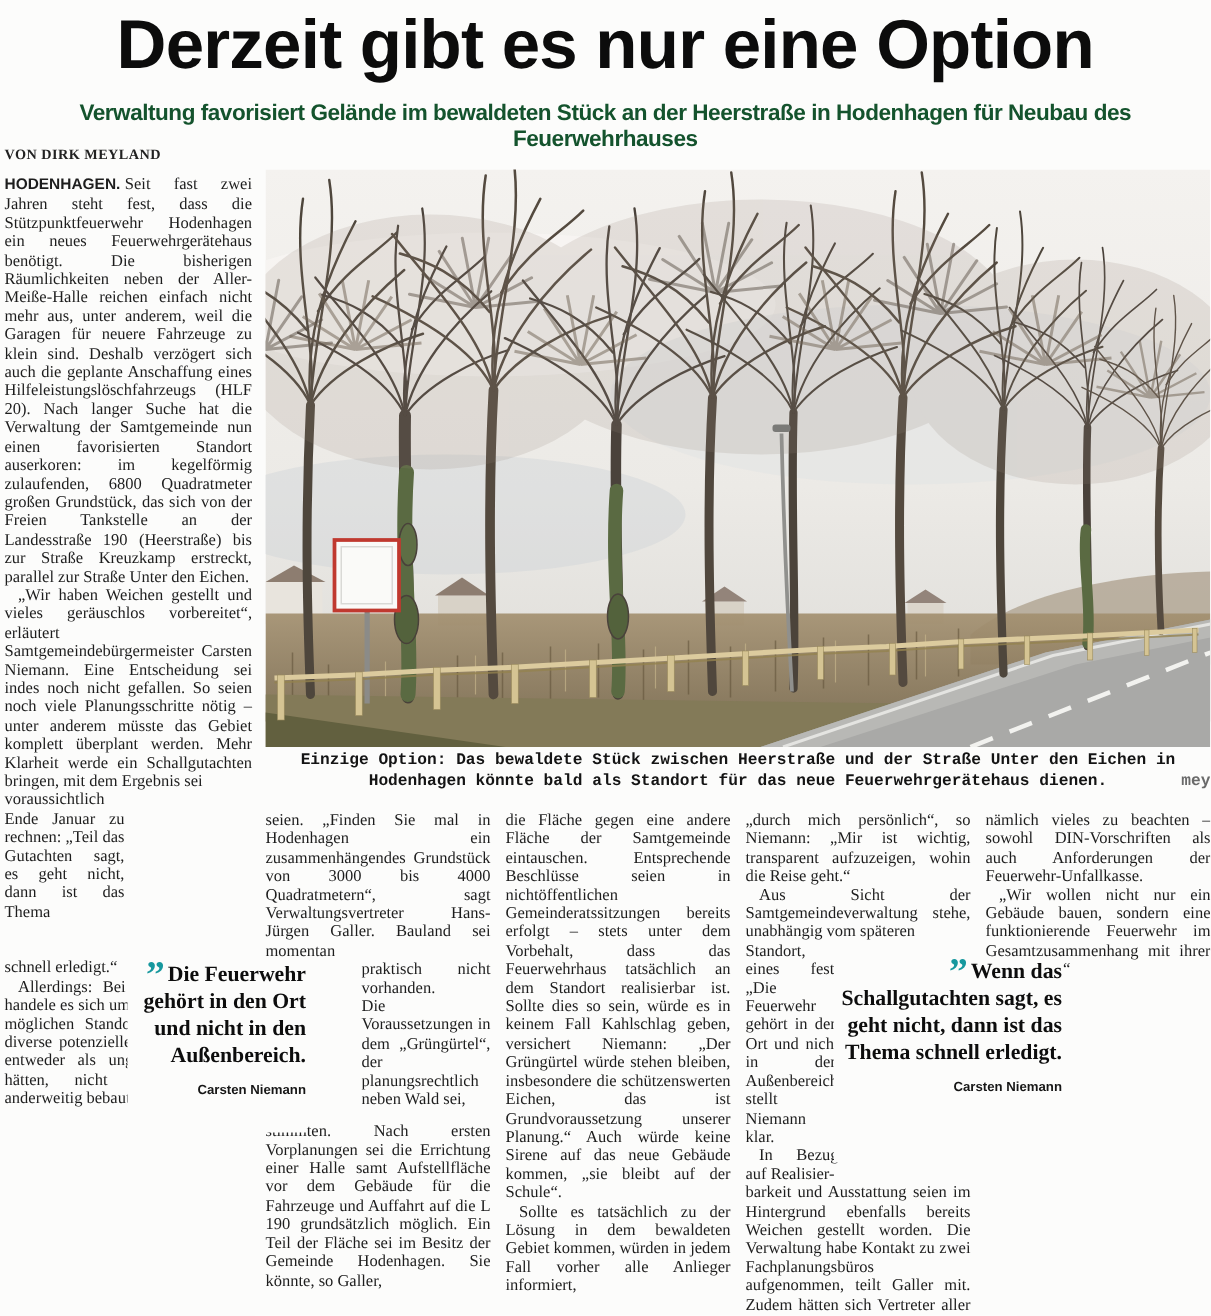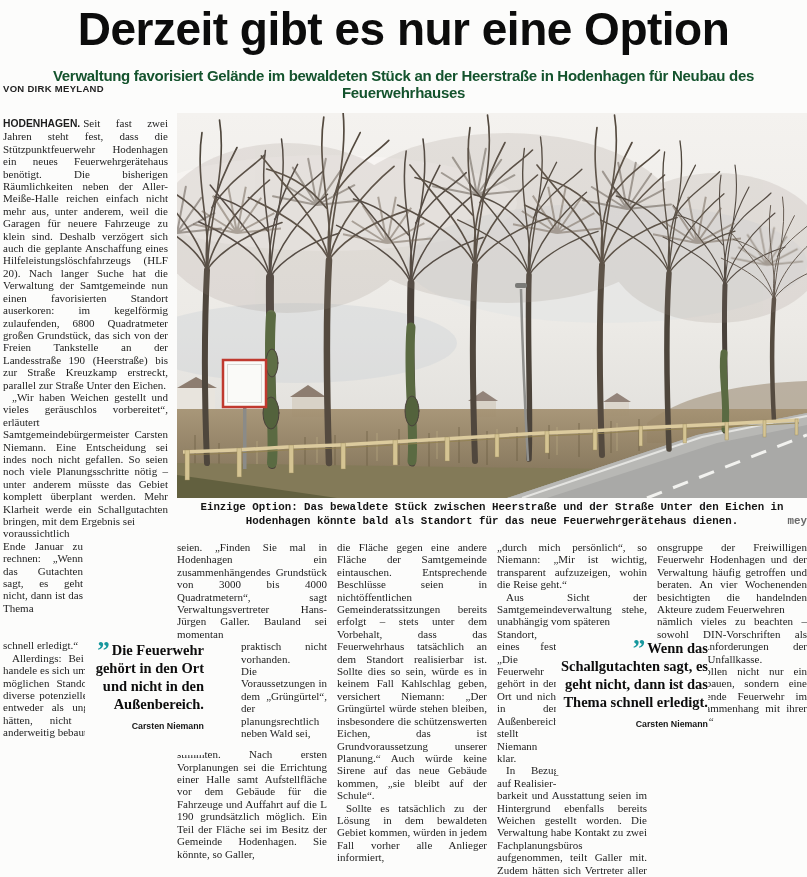--- a/index.html
+++ b/index.html
@@ -13,22 +13,22 @@
     position:absolute; top:2px; left:0; right:0; text-align:center;
     font-family:Liberation Sans, sans-serif; font-weight:bold;
     font-size:46px; letter-spacing:-0.5px; color:#0c0c0c;
   }
   .subheadline {
     position:absolute; top:67px; left:10px; right:10px; text-align:center;
     font-family:"Liberation Sans", sans-serif; font-weight:bold;
     font-size:15px; letter-spacing:-0.3px; color:#14532d;
   }
   .byline {
-    position:absolute; top:83px; left:3px;
-    font-family:Liberation Sans, sans-serif; font-weight:bold;
+    position:absolute; top:99px; left:3px;
+    font-family:Liberation Serif, serif; font-weight:bold;
     font-size:9.5px; letter-spacing:0.3px; color:#222;
   }
   .body-col {
     font-size:11px; line-height:12.4px; text-align:justify;
     hyphens:auto; -webkit-hyphens:auto; color:#1d1d1d;
   }
   .body-col p { margin:0; }
   .indent { text-indent:9px; }
   .dateline { font-family:"Liberation Sans", sans-serif; font-weight:bold; font-size:10.3px; margin-right:3px; }
   .col1 { position:absolute; left:3px; top:117px; width:165px; height:760px; }
@@ -66,21 +66,21 @@
 
 <div class="page" lang="de">
 
   <h1 class="headline">Derzeit gibt es nur eine Option</h1>
   <div class="subheadline">Verwaltung favorisiert Gelände im bewaldeten Stück an der Heerstraße in Hodenhagen für Neubau des Feuerwehrhauses</div>
   <div class="byline">VON DIRK MEYLAND</div>
 
   <div class="body-col col1">
     <p><span class="dateline">HODENHAGEN.</span><span>Seit fast zwei Jahren steht fest, dass die Stützpunktfeuerwehr Hodenhagen ein neues Feuerwehrgerätehaus benötigt. Die bisherigen Räumlichkeiten neben der Aller-Meiße-Halle reichen einfach nicht mehr aus, unter anderem, weil die Garagen für neuere Fahrzeuge zu klein sind. Deshalb verzögert sich auch die geplante Anschaffung eines Hilfeleistungslöschfahrzeugs (HLF 20). Nach langer Suche hat die Verwaltung der Samtgemeinde nun einen favorisierten Standort auserkoren: im kegelförmig zulaufenden, 6800 Quadratmeter großen Grundstück, das sich von der Freien Tankstelle an der Landesstraße 190 (Heerstraße) bis zur Straße Kreuzkamp erstreckt, parallel zur Straße Unter den Eichen.</span></p>
     <p class="indent">„Wir haben Weichen gestellt und vieles geräuschlos vorbereitet“, erläutert Samtgemeindebürgermeister Carsten Niemann. Eine Entscheidung sei indes noch nicht gefallen. So seien noch viele Planungsschritte nötig – unter anderem müsste das Gebiet komplett überplant werden. Mehr Klarheit werde ein Schallgutachten bringen, mit dem Ergebnis sei</p>
-    <div class="narrow-left">voraussichtlich Ende Januar zu rechnen: „Wenn das Gutachten sagt, es geht nicht, dann ist das Thema</div>
+    <div class="narrow-left">voraussichtlich Ende Januar zu rechnen: „Teil das Gutachten sagt, es geht nicht, dann ist das Thema</div>
     <p>schnell erledigt.“</p>
     <p class="indent">Allerdings: Bei dem Grundstück handele es sich um den derzeit einzig möglichen Standort, nachdem sich diverse potenzielle andere Standorte entweder als ungeeignet erwiesen hätten, nicht verfügbar oder anderweitig bebaut worden</p>
   </div>
 
   <svg class="photo" viewBox="0 0 630 385" preserveAspectRatio="none" xmlns="http://www.w3.org/2000/svg">
     <defs>
       <linearGradient id="sky" x1="0" y1="0" x2="0" y2="1">
         <stop offset="0" stop-color="#f4f2ef"></stop>
           <stop offset="0.55" stop-color="#eceae6"></stop>
           <stop offset="1" stop-color="#dbdad6"></stop>
@@ -257,21 +257,20 @@
     <div class="lcol body-col">
       <p>„durch mich persönlich“, so Niemann: „Mir ist wichtig, transparent aufzuzeigen, wohin die Reise geht.“</p>
       <p class="indent">Aus Sicht der Samtgemeindeverwaltung stehe, unabhängig vom späteren</p>
       <div class="col4-narrow">
         <p>Standort, eines fest. „Die Feuerwehr gehört in den Ort und nicht in den Außenbereich“, stellt Niemann klar.</p>
         <p class="indent">In Bezug auf Realisier-</p>
       </div>
       <p>barkeit und Ausstattung seien im Hintergrund ebenfalls bereits Weichen gestellt worden. Die Verwaltung habe Kontakt zu zwei Fachplanungsbüros aufgenommen, teilt Galler mit. Zudem hätten sich Vertreter aller Fraktionen, eine Akti-</p>
     </div>
     <div class="lcol body-col">
-      <p>onsgruppe der Freiwilligen Feuerwehr Hodenhagen und der Verwaltung häufig getroffen und beraten. An vier Wochenenden besichtigten die handelnden Akteure zudem Feuerwehren</p>
       <p>nämlich vieles zu beachten – sowohl DIN-Vorschriften als auch Anforderungen der Feuerwehr-Unfallkasse.</p>
       <p class="indent">„Wir wollen nicht nur ein Gebäude bauen, sondern eine funktionierende Feuerwehr im Gesamtzusammenhang mit ihrer Umgebung.“</p>
     </div>
   </div>
 
   <div class="pullquote pq1">
     <div><span class="pq-mark">”</span><span>Die Feuerwehr gehört in den Ort und nicht in den Außenbereich.</span></div>
     <div class="pq-attr">Carsten Niemann</div>
   </div>
 

